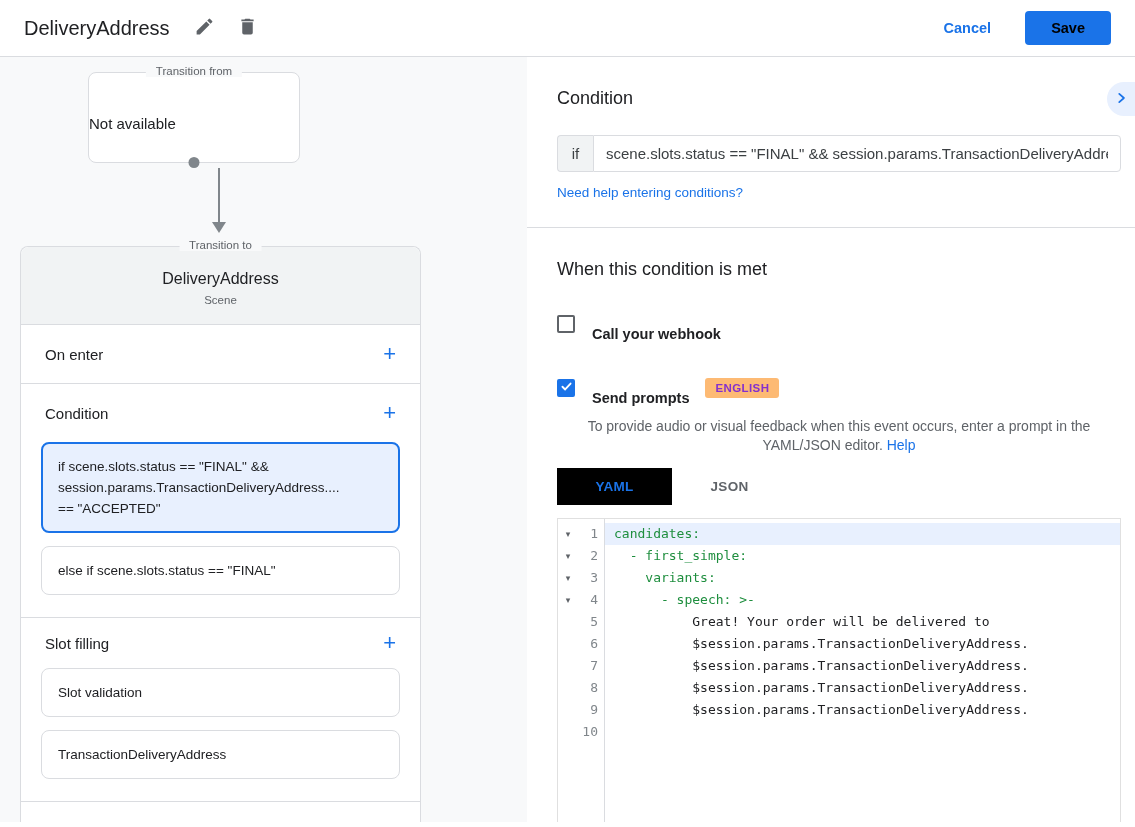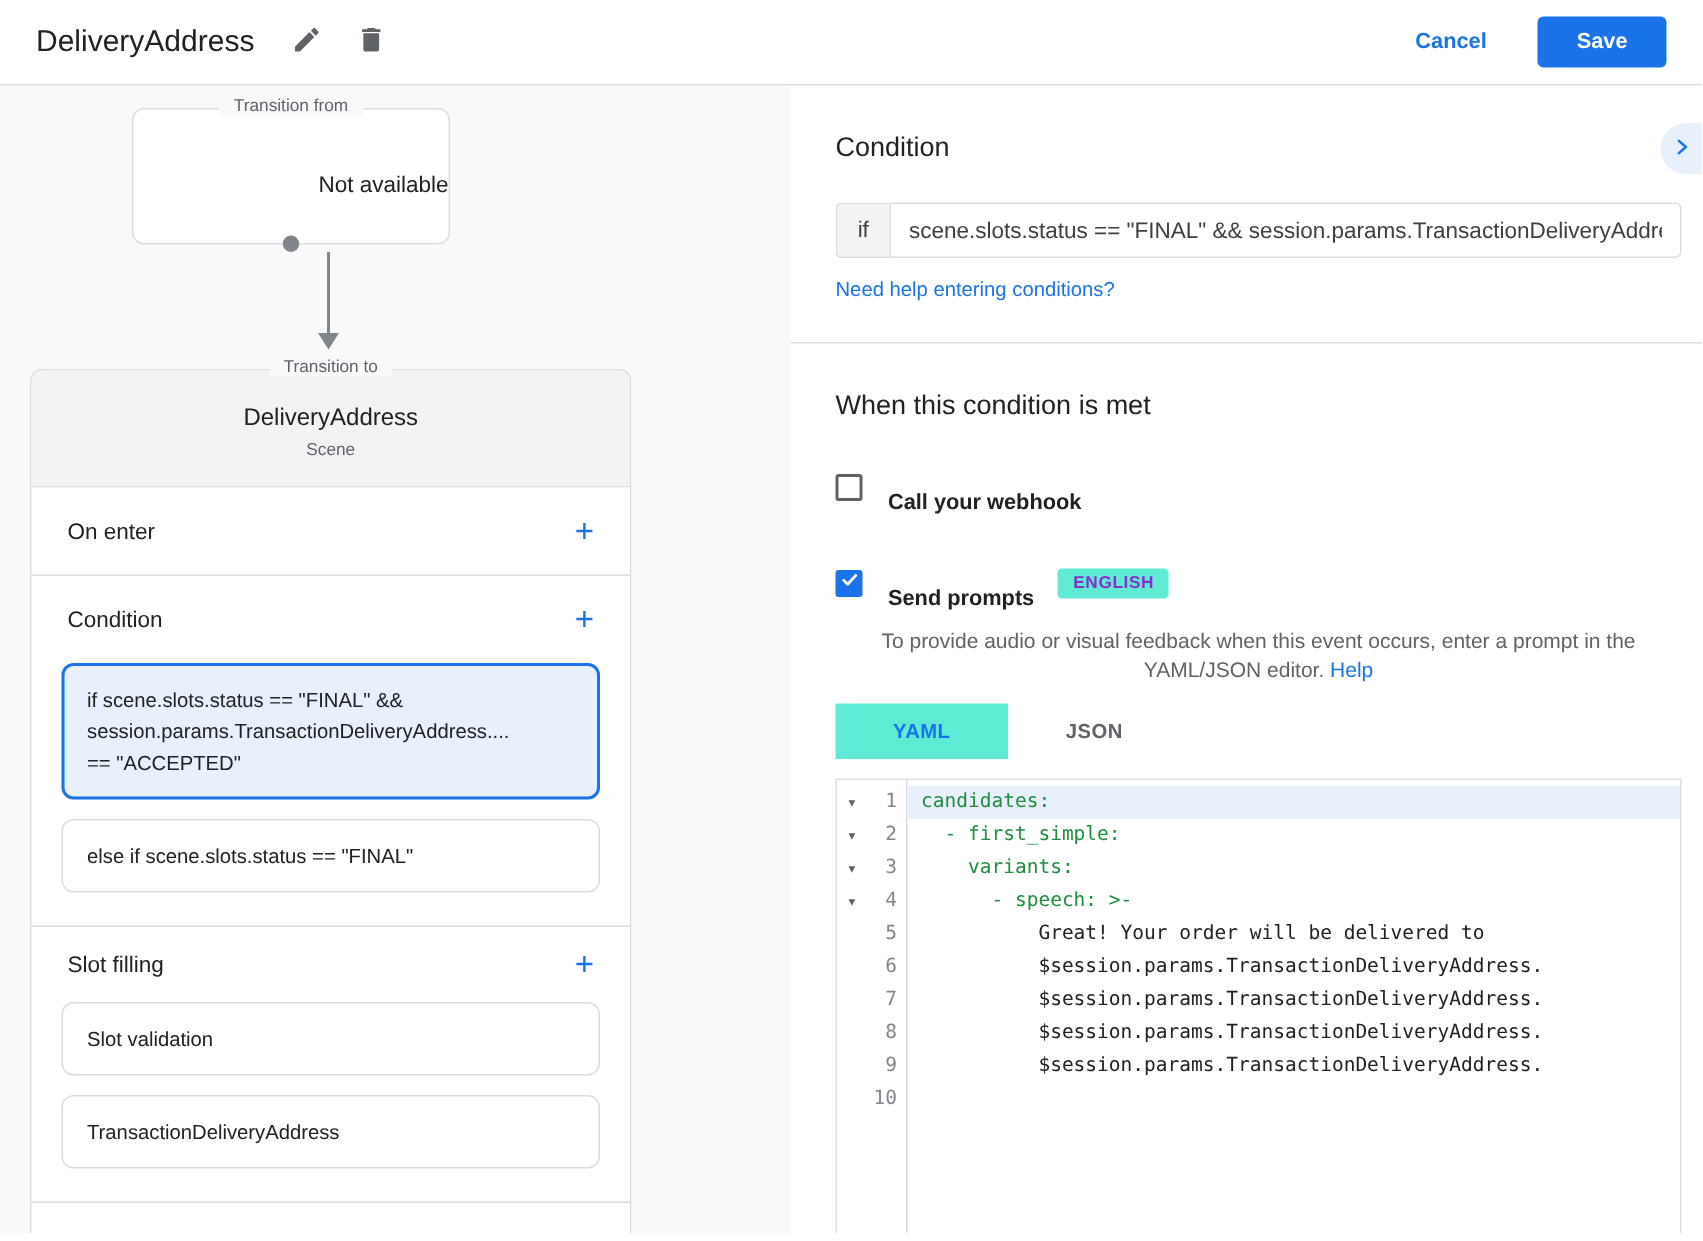--- a/index.html
+++ b/index.html
@@ -9,34 +9,34 @@
   
   .topbar { height:57px; background:#fff; border-bottom:1px solid #dadce0;
     display:flex; align-items:center; justify-content:space-between; padding:0 24px; }
   .topbar-left { display:flex; align-items:center; gap:24px; }
   .page-title { font-size:20px; font-weight:400; color:#202124; }
   .icon-btn { background:none; border:none; cursor:pointer; padding:0; display:flex; align-items:center; }
   .icon-btn + .icon-btn { margin-left:-2px; }
   .icon-btn svg { fill:#5f6368; }
   .topbar-right { display:flex; align-items:center; gap:34px; }
   .cancel-btn { background:none; border:none; color:#1a73e8; font-size:14.5px; font-weight:bold; cursor:pointer; font-family:inherit; }
-  .save-btn { background:#1a73e8; border:none; color:#ffffff; font-size:14.5px; font-weight:bold;
+  .save-btn { background:#1a73e8; border:none; color:#000000; font-size:14.5px; font-weight:bold;
     padding:9px 26px; border-radius:4px; cursor:pointer; font-family:inherit; }
 
   
   .content { display:flex; height:765px; overflow:hidden; }
   .bottom-strip { height:5px; background:#fff; }
 
   
   .flow-panel { width:527px; flex-shrink:0; background:#f8f9fa; position:relative; overflow:hidden; }
   .box-label { position:absolute; top:-8px; left:50%; transform:translateX(-50%);
     background:#f8f9fa; padding:0 10px; font-size:11.5px; color:#5f6368; white-space:nowrap; }
   .tf-box { position:relative; width:212px; height:91px; margin:15px 0 0 88px;
     background:#fff; border:1px solid #dadce0; border-radius:8px; cursor:pointer; }
-  .tf-value { text-align:right; margin-top:42px; font-size:15px; color:#202124; }
+  .tf-value { text-align:left; margin-top:42px; font-size:15px; color:#202124; }
   .tf-dot { position:absolute; bottom:-6px; left:50%; transform:translateX(-50%);
     width:11px; height:11px; border-radius:50%; background:#80868b; }
   .arrow-wrap { position:relative; height:72px; }
   .arrow-line { position:absolute; left:218px; top:5px; width:2px; height:56px; background:#80868b; }
   .arrow-head { position:absolute; left:212px; top:59px; width:0; height:0;
     border-left:7px solid transparent; border-right:7px solid transparent; border-top:11px solid #80868b; }
 
   .scene-card { position:relative; width:401px; margin:11px 0 0 20px; background:#fff;
     border:1px solid #dadce0; border-bottom:none; border-radius:8px 8px 0 0; }
   .scene-head { background:#f1f3f4; border-radius:8px 8px 0 0; border-bottom:1px solid #dadce0;
@@ -71,30 +71,30 @@
   .help-link { display:inline-block; margin-top:13px; font-size:13.5px; color:#1a73e8;
     text-decoration:none; cursor:pointer; }
   .panel-divider { border-top:1px solid #dadce0; margin:26px -14px 0 -30px; }
   .when-title { font-size:18px; font-weight:400; margin-top:31px; }
   .check-row { display:flex; align-items:center; margin-top:26px; }
   .check-row + .check-row { margin-top:28px; }
   .checkbox { width:18px; height:18px; border:2px solid #5f6368; border-radius:2px; cursor:pointer;
     flex-shrink:0; display:flex; align-items:center; justify-content:center; background:#fff; }
   .checkbox.checked { background:#1a73e8; border-color:#1a73e8; }
   .check-label { margin-left:17px; font-size:14.5px; font-weight:bold; color:#202124;margin-top:20px; }
-  .badge { margin-left:16px; background:#5eead4; color:#8430ce; font-size:11.5px; font-weight:bold;
+  .badge { margin-left:16px; background:#fdba74; color:#8430ce; font-size:11.5px; font-weight:bold;
     letter-spacing:0.4px; padding:4px 10px; border-radius:3px; cursor:pointer; }
   .desc { margin-top:11px; font-size:14px; line-height:19px; color:#5f6368; max-width:572px;text-align:center; }
   .desc a { color:#1a73e8; text-decoration:none; cursor:pointer; }
 
   .tabs { display:flex; margin-top:13px; }
   .tab { width:115px; height:37px; border:none; background:transparent; cursor:pointer;
     font-family:inherit; font-size:13.5px; font-weight:bold; letter-spacing:0.3px; color:#5f6368;
     display:flex; align-items:center; justify-content:center; }
-  .tab.active { background:#5eead4; color:#1a73e8; }
+  .tab.active { background:#000000; color:#1a73e8; }
 
   .editor { position:relative; margin-top:13px; height:336px; border:1px solid #e0e0e0;
     font-family:"DejaVu Sans Mono", monospace; font-size:13px; overflow:hidden; background:#fff; }
   .gutter-bg { position:absolute; left:0; top:0; bottom:0; width:47px;
     border-right:1px solid #dadce0; background:#fff; }
   .code-lines { position:relative; padding-top:4px; }
   .cm-line { display:flex; height:22px; line-height:22px; }
   .fold { width:20px; flex-shrink:0; text-align:center; color:#5f6368; font-size:9px;
     font-family:"Liberation Sans", sans-serif; cursor:pointer; }
   .lnum { width:27px; flex-shrink:0; text-align:right; padding-right:7px; color:#80868b; }

